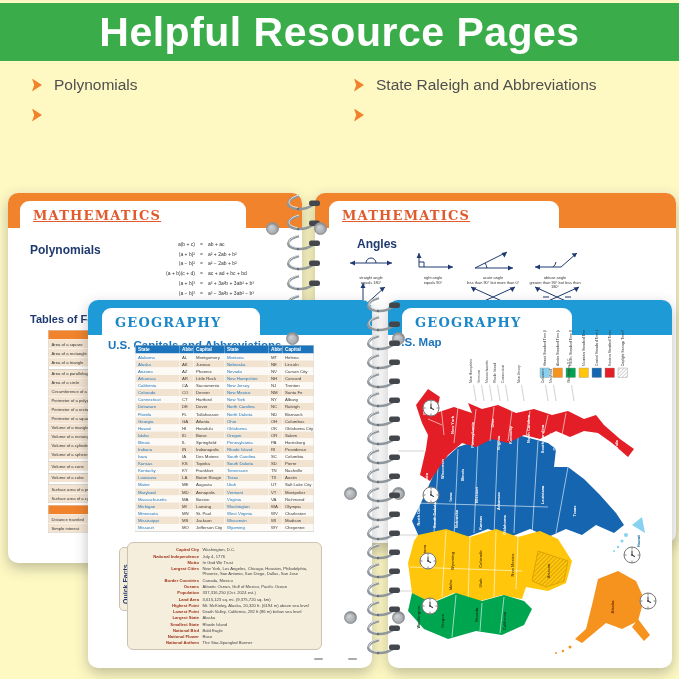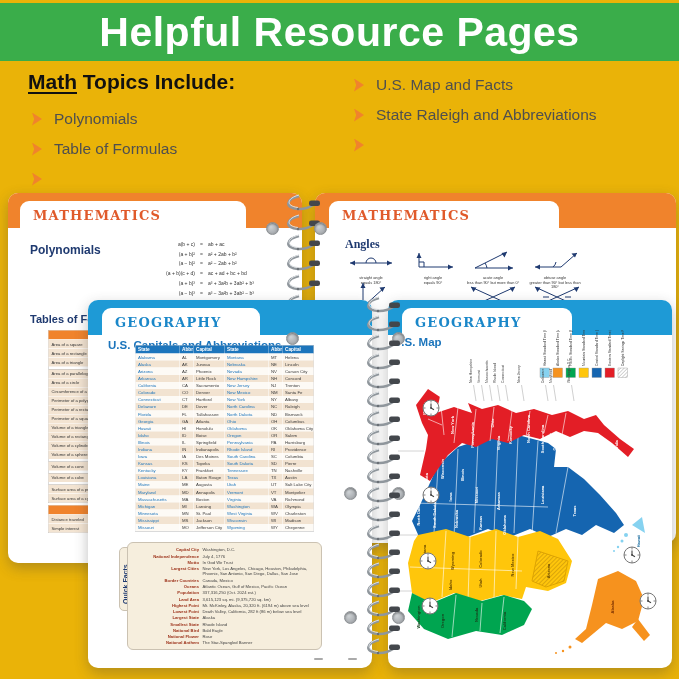--- a/index.html
+++ b/index.html
@@ -1,16 +1,16 @@
 <!DOCTYPE html>
 <html><head>
 <meta charset="utf-8">
 <style>
   html,body{margin:0;padding:0;background:#fff;}
-  #stage{position:relative;width:679px;height:679px;background:#eab308;overflow:hidden;
+  #stage{position:relative;width:679px;height:679px;background:#fef9c3;overflow:hidden;
          font-family:"Liberation Sans",sans-serif;}
   
   #banner{position:absolute;left:0;top:3px;width:679px;height:58px;background:#3aad4a;
           display:flex;align-items:center;justify-content:center;}
   #banner .t{color:#fff;font-size:41px;font-weight:bold;letter-spacing:.5px;}
   
   .topics-col{position:absolute;top:70px;width:310px;}
   #topics-math{left:28px;} #topics-geo{left:350px;}
   .topics-head{font-size:21px;font-weight:bold;color:#111;margin-bottom:10px;}
   .topics-head .u{text-decoration:underline;text-underline-offset:3px;}
@@ -22,21 +22,21 @@
         box-shadow:0 5px 14px rgba(60,60,60,.32);}
   #math-left {left:8px;  top:193px;width:294px;height:370px;z-index:1;}
   #math-right{left:315px;top:193px;width:361px;height:350px;z-index:1;}
   #geo-left  {left:88px; top:300px;width:284px;height:368px;z-index:3;}
   #geo-right {left:388px;top:300px;width:284px;height:368px;z-index:3;}
   .band{position:absolute;left:0;top:0;right:0;height:35px;border-radius:10px 10px 0 0;}
   .band-math{background:#f0832c;} .band-geo{background:#1e9ad6;}
   .tab{position:absolute;top:8px;height:27px;background:#fff;border-radius:9px 9px 0 0;
        font-family:"DejaVu Serif",serif;font-weight:bold;font-size:13px;letter-spacing:1.2px;
        line-height:29px;padding-left:13px;box-sizing:border-box;}
-  .tab-math{color:#e05a2b;} .tab-geo{color:#1a87c9;}
+  .tab-math{color:#e05a2b;text-decoration:underline;} .tab-geo{color:#1a87c9;}
   .ph{position:absolute;font-weight:bold;}
   .ph-navy{color:#1f3a70;font-size:12px;}
   .ph-blue{color:#1c75bc;font-size:11.5px;}
   .half{transform:scale(.5);transform-origin:0 0;}
   
   #poly-wrap{position:absolute;left:112px;top:46px;width:160px;height:80px;}
   #poly-list{width:320px;}
   .frow{display:flex;line-height:19.5px;font-size:10px;color:#333;}
   .frow .fl{width:150px;text-align:right;}
   .frow .fe{width:26px;text-align:center;color:#555;}
@@ -93,41 +93,32 @@
 </head>
 <body>
 
 <div id="stage">
 
   <div id="banner">
     <span class="t">Helpful Resource Pages</span>
   </div>
 
   <div id="topics-math" class="topics-col">
-    <div class="topics-head"><span class="u">Math</span><span> Topics Include:</span></div>
     <div id="math-topic-list">
         <div class="topic-item">
           <div class="tri"></div>
           <span>Polynomials</span>
         </div>
         <div class="topic-item">
           <div class="tri"></div>
-          <span>Table of Formulas</span>
-        </div>
-        <div class="topic-item">
-          <div class="tri"></div>
         </div>
       </div>
   </div>
   <div id="topics-geo" class="topics-col">
     <div id="geo-topic-list">
-        <div class="topic-item">
-          <div class="tri"></div>
-          <span>U.S. Map and Facts</span>
-        </div>
         <div class="topic-item">
           <div class="tri"></div>
           <span>State Raleigh and Abbreviations</span>
         </div>
         <div class="topic-item">
           <div class="tri"></div>
         </div>
       </div>
   </div>
 
@@ -207,21 +198,21 @@
           <div class="fthead"></div>
           <div class="ftrow">Distance traveled</div>
           <div class="ftrow">Simple interest</div>
         </div>
       </div>
   </div>
 
   <div id="math-right" class="page">
     <div class="band band-math"></div>
     <div class="tab tab-math" style="left:14px;width:230px;">MATHEMATICS</div>
-    <div class="ph ph-navy" style="left:30px;top:44px;font-family:Liberation Serif, serif;">Angles</div>
+    <div class="ph ph-navy" style="left:42px;top:44px;">Angles</div>
     <div id="angles-figs">
       <div class="fig" style="left:28px;top:56px;">
         <svg width="52" height="22" viewBox="0 0 52 22">
           <path class="stroke-navy" d="M5,14 H47 M21,14 A5,5 0 0 1 31,14"></path>
           <path class="fill-navy" d="M5,14 l5,-2.5 v5 Z M47,14 l-5,-2.5 v5 Z"></path>
         </svg>
         <div class="figcap-wrap">
             <div class="figcap half"><span>straight angle</span><br><span>equals 180°</span></div>
           </div>
       </div>

